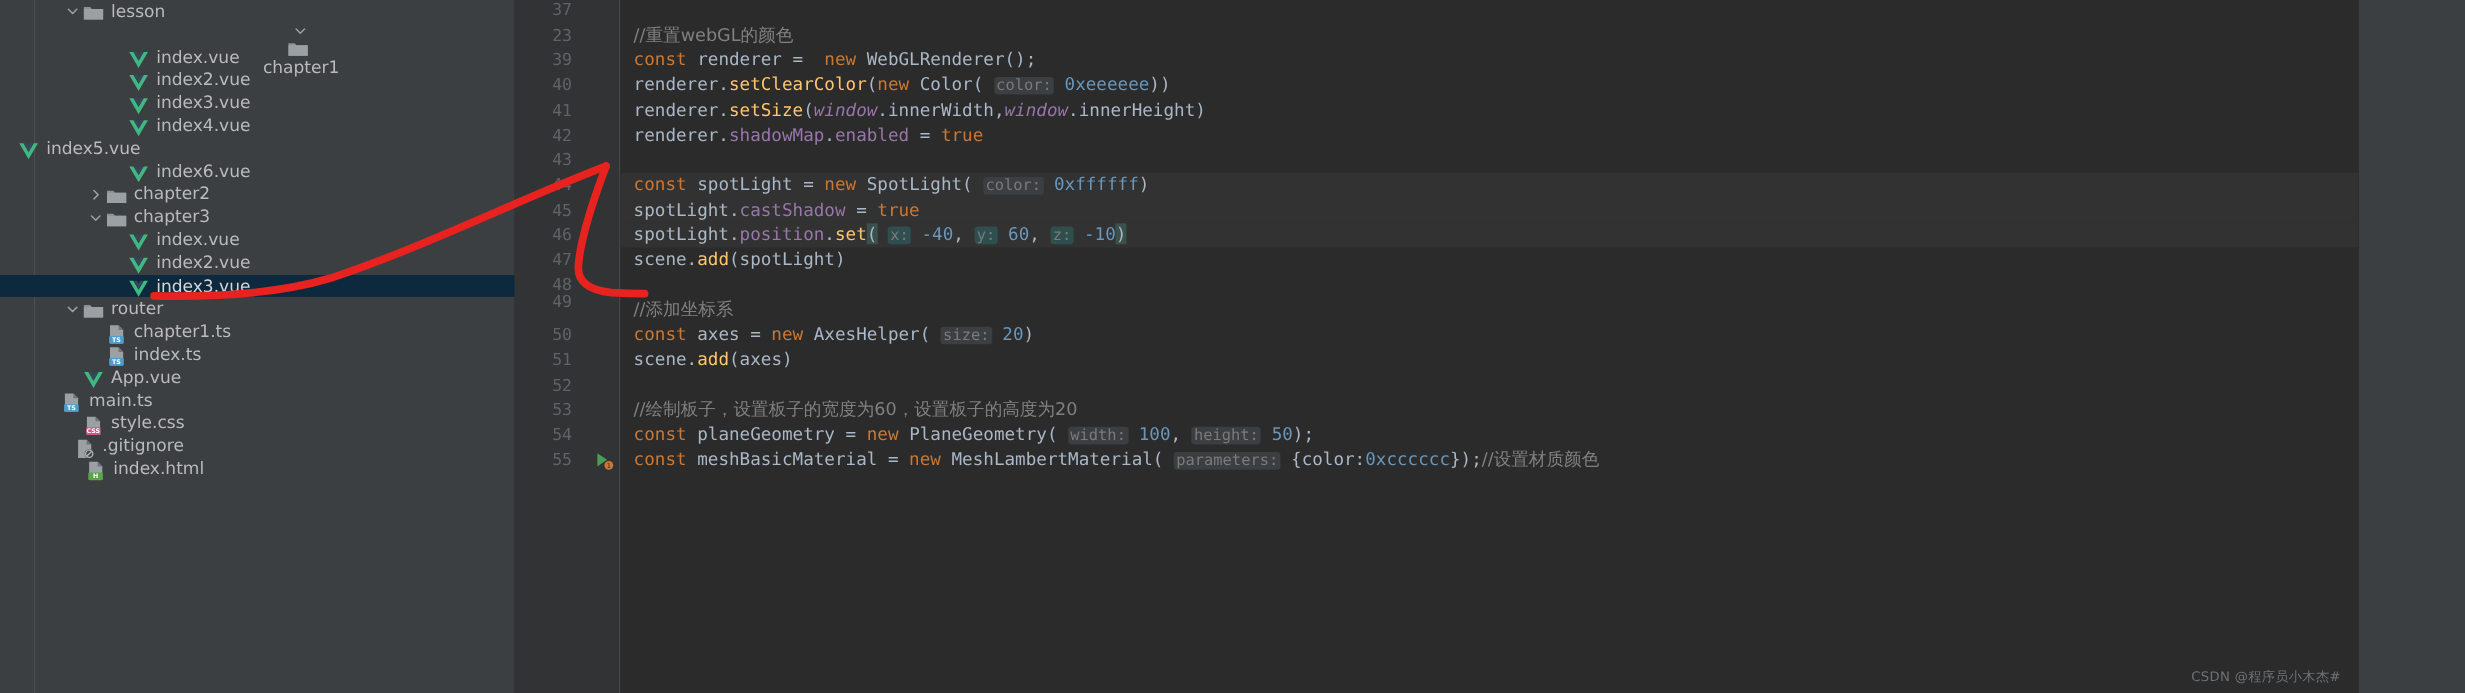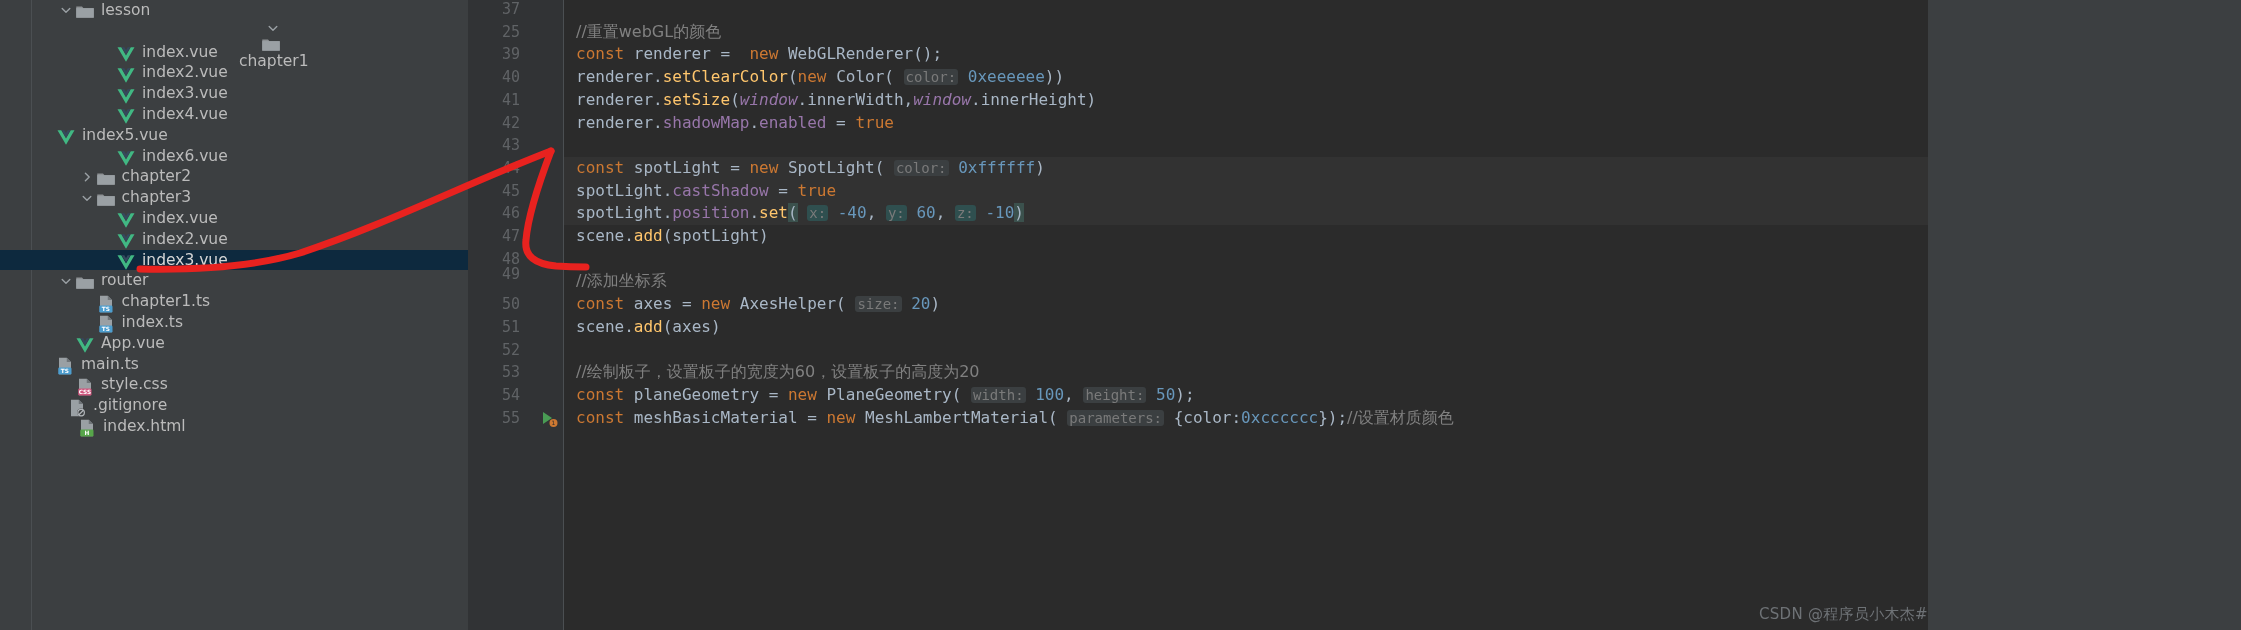--- a/index.html
+++ b/index.html
@@ -1,19 +1,19 @@
 <!DOCTYPE html>
 <html><head>
 <meta charset="utf-8">
 <style>
   html,body{margin:0;padding:0;background:#3c3f41;}
   body{width:2241px;height:630px;overflow:hidden;
        font-family:"DejaVu Sans","Liberation Sans",sans-serif;
        -webkit-font-smoothing:antialiased;}
-  #app{position:relative;width:1928px;height:630px;display:flex;background:#2b2b2b;}
+  #app{position:relative;width:2144px;height:630px;display:flex;background:#2b2b2b;}
 
   
   .sidebar{position:relative;width:468px;height:630px;background:#3c3f41;flex:0 0 468px;
            overflow:hidden;}
   .tree{position:relative;padding-top:0;}
   .row{position:relative;height:20.8px;display:flex;align-items:center;
        white-space:nowrap;font-size:15.5px;color:#a9b7c6;}
   .row.selected{background:#0d293e;}
   .arrow{flex:0 0 auto;width:14px;height:14px;position:relative;display:inline-block;
          margin-right:2px;}
@@ -58,21 +58,21 @@
   .glob{color:#9876aa;font-style:italic;}
   .punc{color:#a9b7c6;}
   .hintbox{background:#3b3f41;color:#7a7a7a;border-radius:3px;padding:0 2px;font-size:14px;}
   .hintbox.sel{background:#2f4f4f;}
   .brk{background:#3b514d;color:#a9b7c6;}
 
   
   .annot{position:absolute;left:0;top:0;width:2241px;height:630px;pointer-events:none;}
 
   
-  .watermark{position:absolute;right:0;bottom:6px;font-size:15px;color:#6e7276;
+  .watermark{position:absolute;right:16px;bottom:6px;font-size:12px;color:#6e7276;
              font-family:"DejaVu Sans","Liberation Sans",sans-serif;letter-spacing:.3px;}
 </style>
 </head>
 <body>
 
 <div id="app">
 
   <div class="sidebar">
     <div class="sidebar-divider"></div>
     <div class="tree" id="tree">
@@ -137,21 +137,21 @@
         <div class="row" style="padding-left: 100px;">
           <span class="arrow none"></span>
           <span class="ico vue">
             <svg viewBox="0 0 16 16">
               <path d="M1.2 2.6h3L8 9.1l3.8-6.5h3L8 14.2z" fill="#41b883"></path>
               <path d="M4.6 2.6h2.1L8 4.9l1.3-2.3h2.1L8 8.4z" fill="#35495e"></path>
             </svg>
           </span>
           <span class="lbl">index4.vue</span>
         </div>
-        <div class="row" style=" margin-left: 40px;">
+        <div class="row" style="">
           <span class="arrow none"></span>
           <span class="ico vue">
             <svg viewBox="0 0 16 16">
               <path d="M1.2 2.6h3L8 9.1l3.8-6.5h3L8 14.2z" fill="#41b883"></path>
               <path d="M4.6 2.6h2.1L8 4.9l1.3-2.3h2.1L8 8.4z" fill="#35495e"></path>
             </svg>
           </span>
           <span class="lbl">index5.vue</span>
         </div>
         <div class="row" style="padding-left: 100px;">
@@ -319,21 +319,21 @@
           </span>
           <span class="lbl">index.html</span>
         </div>
       </div>
   </div>
 
   <div class="editor">
     <div class="gutter" id="gutter">
       <div class="gutter-sep"></div>
     <div class="gnum" style="top: -2px;">37</div>
-        <div class="gnum" style="top: 20.7px;">25</div>
+        <div class="gnum" style="top: 20.7px;">23</div>
         <div class="gnum" style="top: 43.4px;">39</div>
         <div class="gnum" style="top: 66.1px;">40</div>
         <div class="gnum" style="top: 88.8px;">41</div>
         <div class="gnum" style="top: 111.5px;">42</div>
         <div class="gnum" style="top: 134.2px;">43</div>
         <div class="gnum" style="top: 156.9px;">44</div>
         <div class="gnum" style="top: 179.6px;">45</div>
         <div class="gnum" style="top: 202.3px;">46</div>
         <div class="gnum" style="top: 225px;">47</div>
         <div class="gnum" style="top: 247.7px;">48</div>

